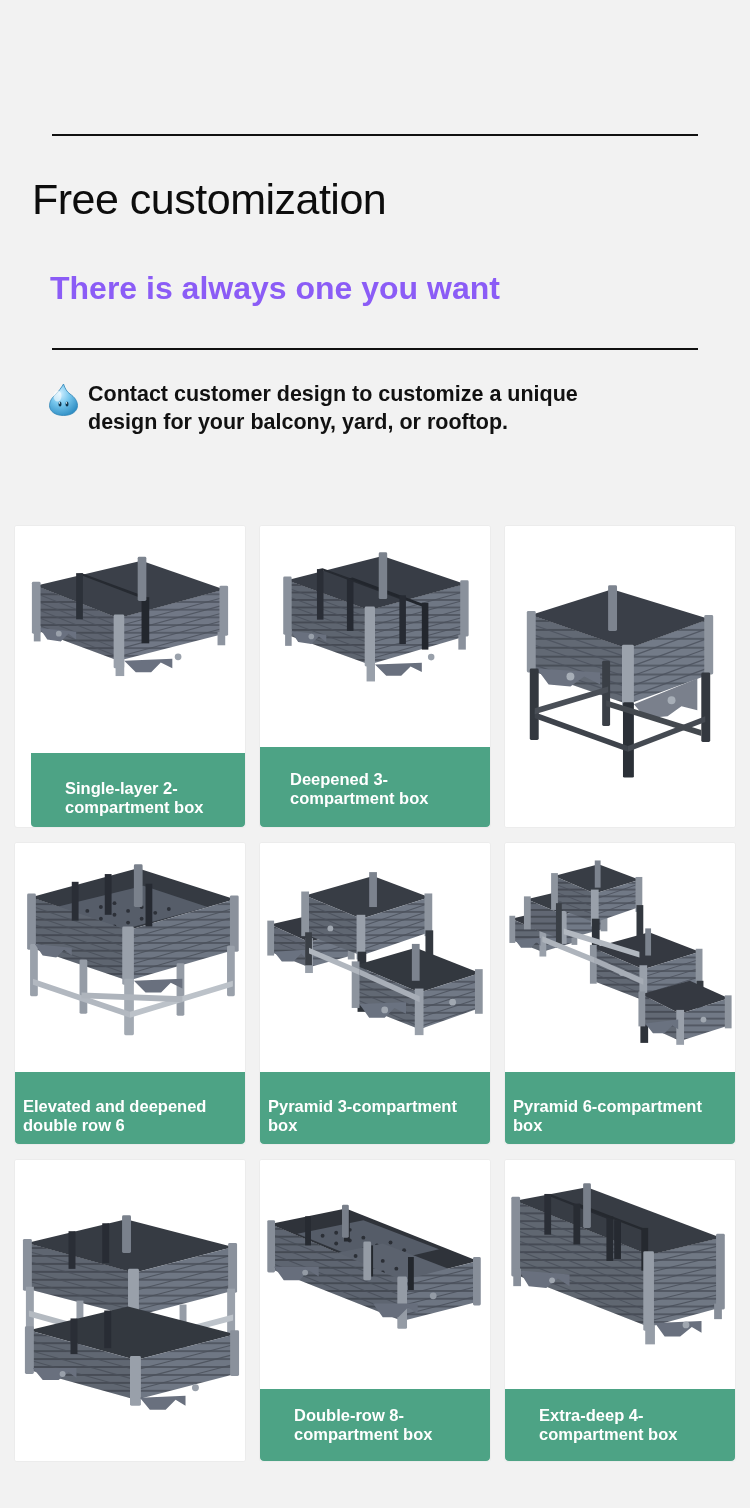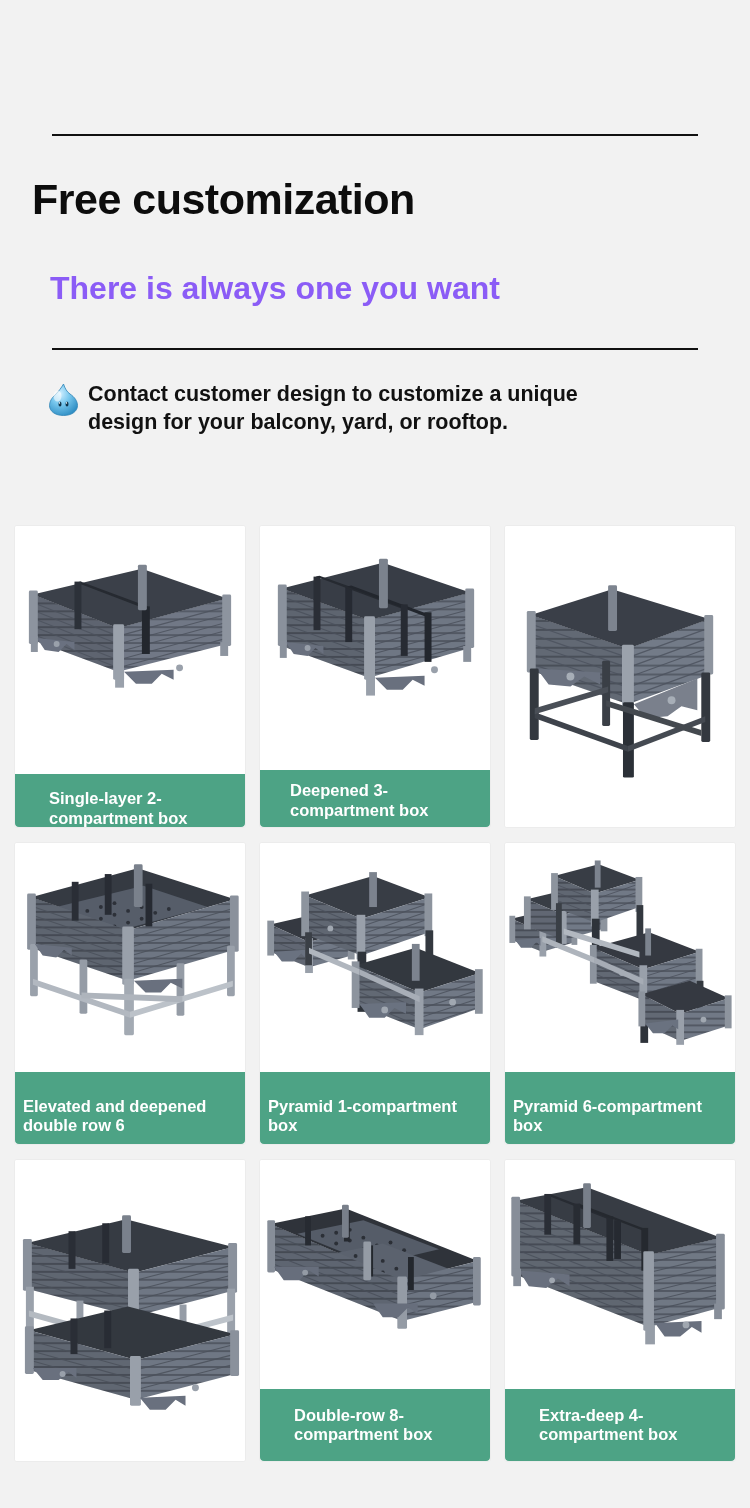--- a/index.html
+++ b/index.html
@@ -28,21 +28,21 @@
     background: #111111;
   }
   .rule-top { top: 134px; }
   .rule-bottom { top: 348px; }
 
   .headline {
     position: absolute;
     left: 32px;
     top: 178px;
     font-size: 43px;
-    font-weight: bold;
+    font-weight: normal;
     letter-spacing: -0.5px;
     color: #0d0d0d;
     line-height: 1;
     white-space: nowrap;
   }
 
   .subhead {
     position: absolute;
     left: 50px;
     top: 272px;
@@ -114,24 +114,24 @@
     flex: 0 0 auto;
     background: #4da385;
     color: #ffffff;
     font-size: 16.5px;
     font-weight: bold;
     line-height: 1.18;
     display: flex;
     align-items: center;
     border-radius: 0 0 4px 4px;
   }
-  .card-label.pad-wide { height: 53px; padding: 16px 16px 0 34px; }
+  .card-label.pad-wide { height: 74px; padding: 16px 16px 0 34px; margin-left: 16px; }
   .card-label.pad-narrow { height: 72px; padding: 16px 8px 0 8px; }
   .card-label.pad-mid { height: 72px; padding: 0 20px 0 34px; }
-  .card-label.pad-mid2 { height: 57px; padding: 4px 10px 0 30px; }
+  .card-label.pad-mid2 { height: 80px; padding: 4px 10px 0 30px; }
 </style>
 </head>
 <body>
 
 <div class="page">
 
   <div class="rule rule-top"></div>
 
   <h1 class="headline">Free customization</h1>
 
@@ -469,21 +469,21 @@
           <rect x="219" y="130" width="8" height="46" fill="#8d949e"></rect>
           <rect x="154" y="104" width="8" height="38" fill="#7c838e"></rect>
           <path d="M100 166 L110 180 L126 180 L136 170 L148 176 L148 164 Z" fill="#6a7280"></path>
           <circle cx="126" cy="172" r="3.5" fill="#a1a8b1"></circle>
           <circle cx="196" cy="164" r="3.5" fill="#a1a8b1"></circle>
 
           <polygon points="48,108 100,130 100,136 48,114" fill="#b0b6be"></polygon>
           <polygon points="100,130 162,158 162,164 100,136" fill="#a8aeb7"></polygon>
         </svg>
       </div>
-      <div class="card-label pad-narrow">Pyramid 1-compartment box</div>
+      <div class="card-label pad-narrow">Pyramid 3-compartment box</div>
     </div>
 
     <div class="card">
       <div class="card-media">
         <svg viewBox="0 0 232 236" preserveAspectRatio="xMidYMid meet">
           <defs>
             <pattern id="rib6" width="6" height="7" patternUnits="userSpaceOnUse">
               <rect width="6" height="7" fill="#717986"></rect>
               <rect y="5" width="6" height="2" fill="#535964"></rect>
             </pattern>

